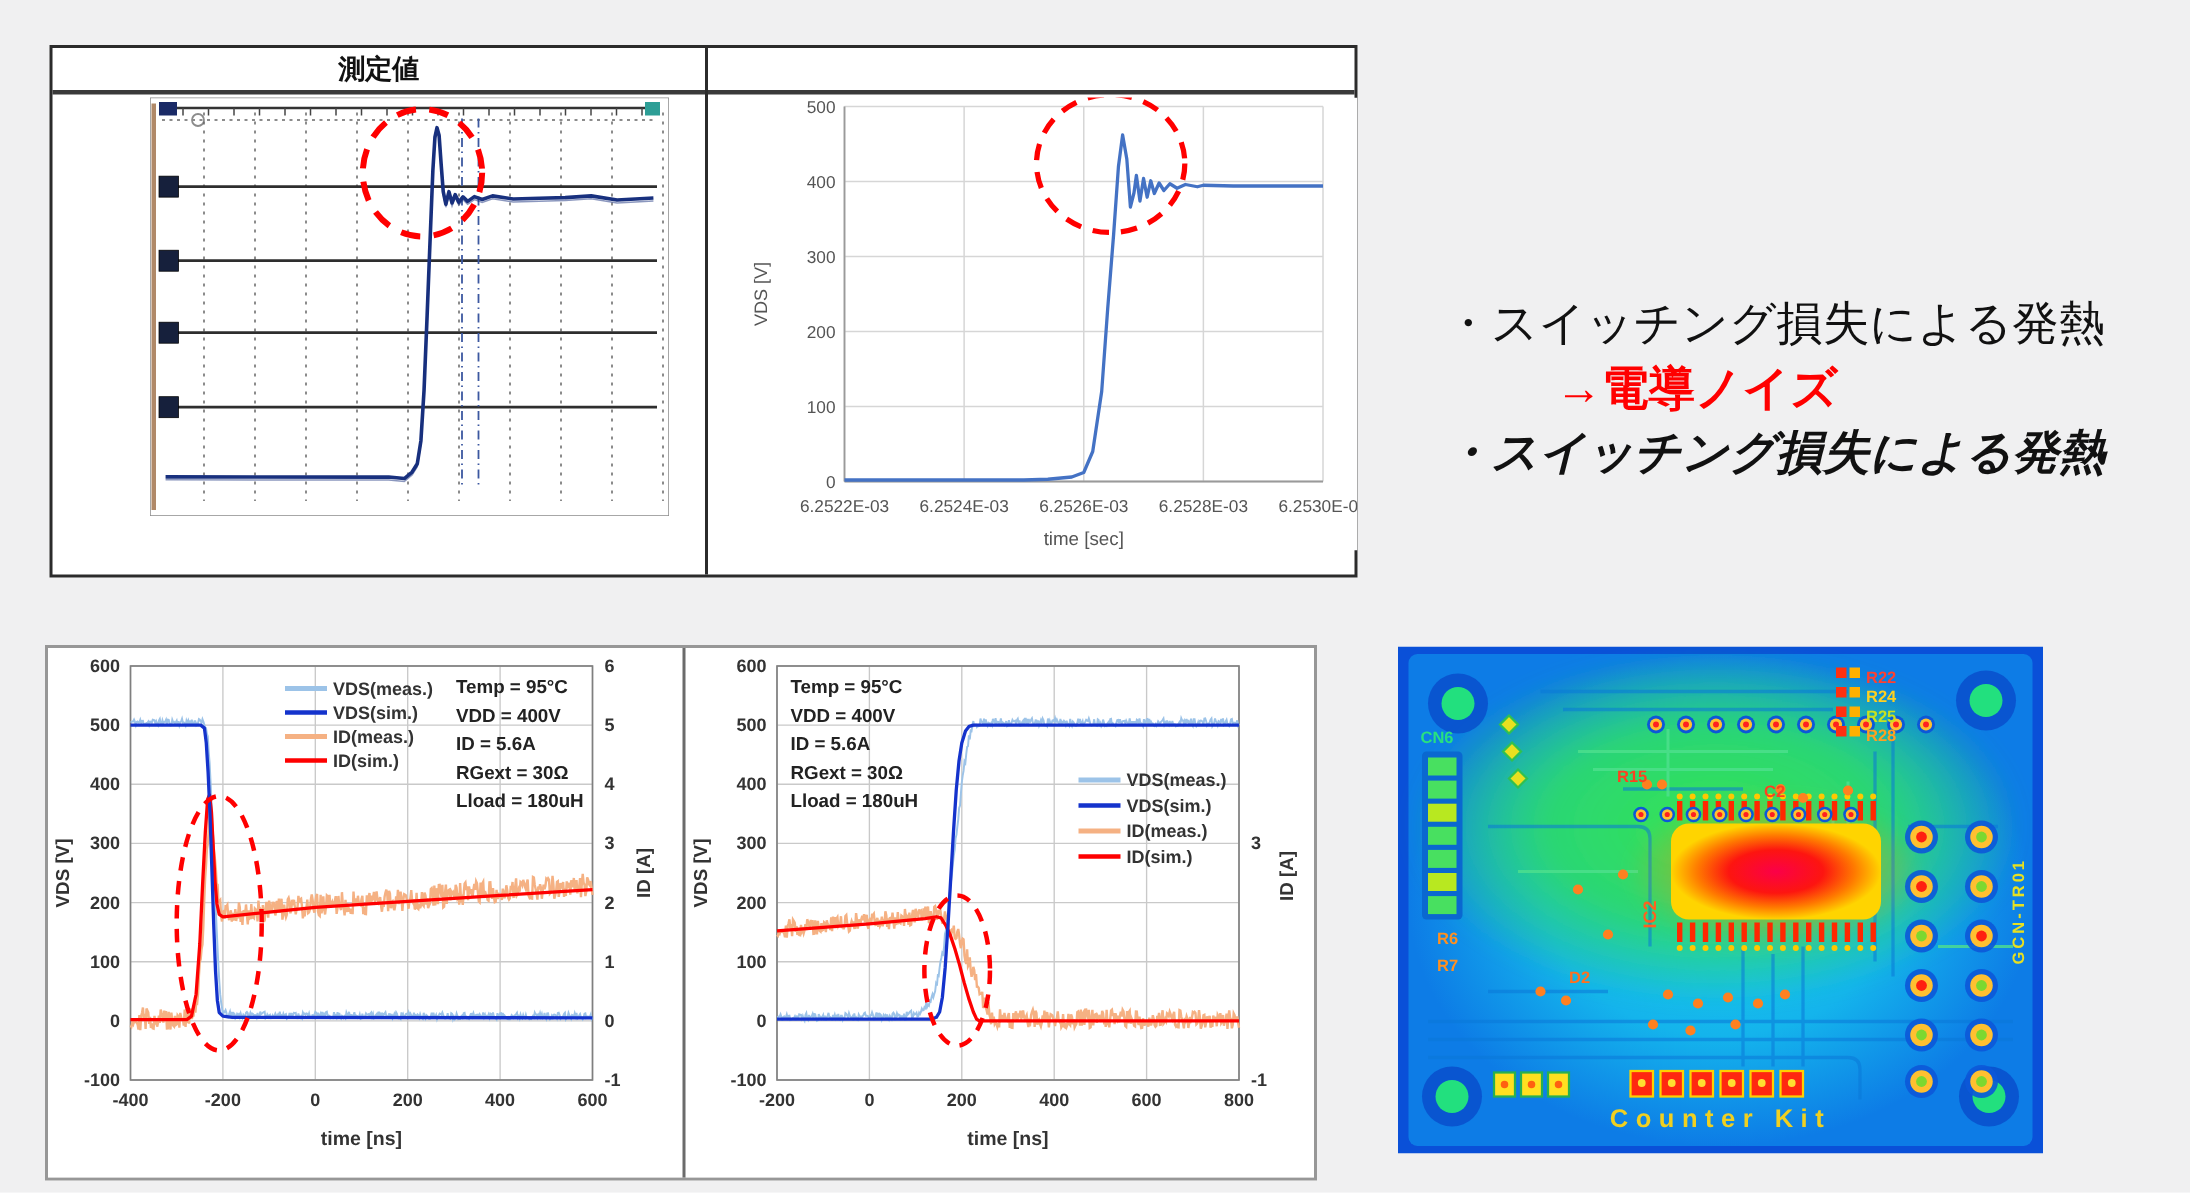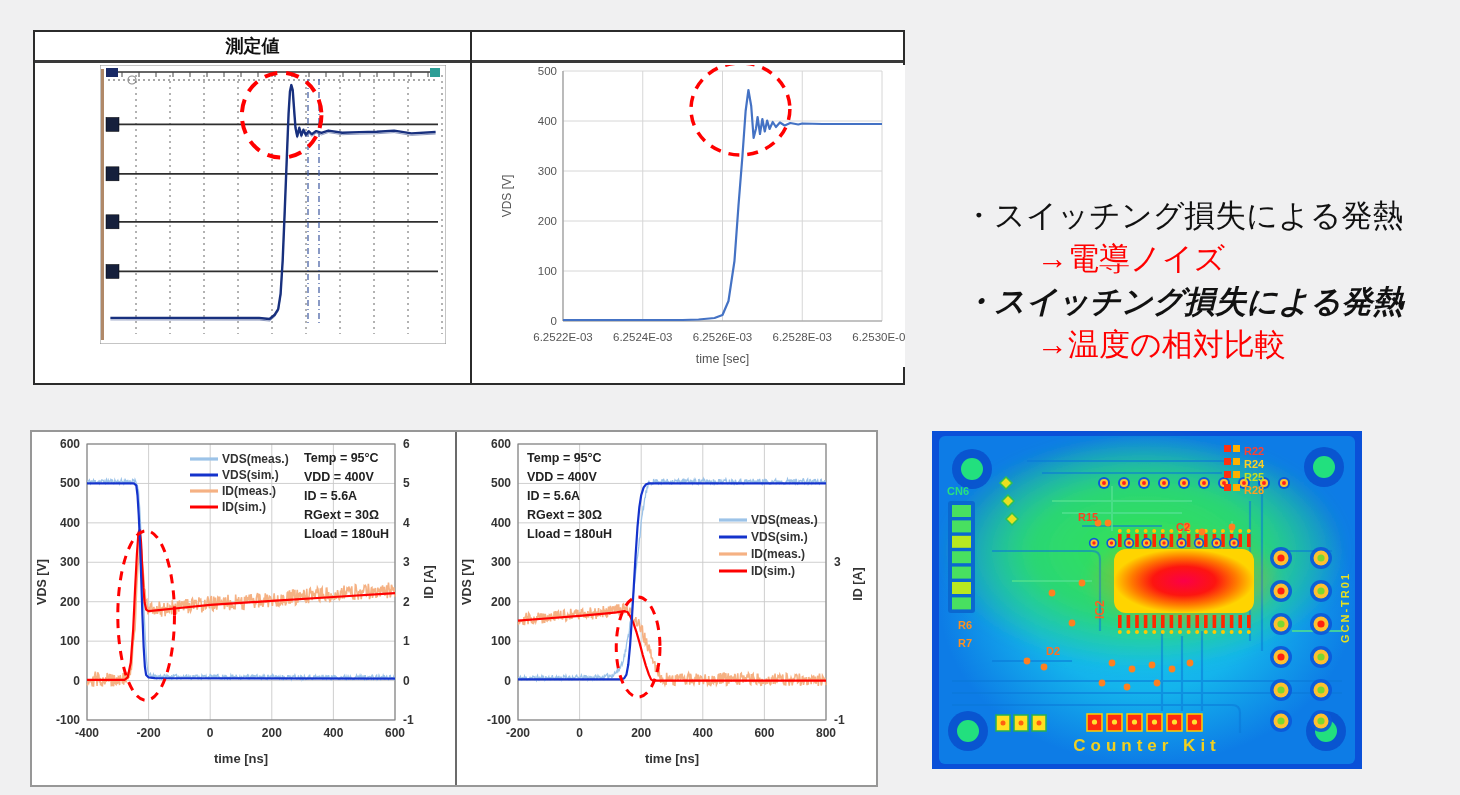--- a/index.html
+++ b/index.html
@@ -13,21 +13,21 @@
   .cmp-head .c1{width:437px;border-right:2px solid #2b2b2b;}
   .cmp-head .c2{flex:1;}
   .cmp-body{position:relative;height:320px;}
   .col-divider{position:absolute;left:435px;top:28px;bottom:0;width:2px;background:#2b2b2b;}
 
   
   .notes{position:absolute;left:963px;top:194px;width:497px;color:#111;}
   .notes .ln{font-size:31px;line-height:43px;white-space:nowrap;}
   .notes .w400{font-weight:500;}
   .notes .w700{font-weight:700;font-style:italic;}
-  .notes .sub{padding-left:74px;font-weight:400;}
+  .notes .sub{padding-left:74px;font-weight:700;}
 
   
   .wave-panel{position:absolute;left:30px;top:430px;width:848px;height:357px;background:#ffffff;border:2px solid #979797;box-sizing:border-box;}
   .wave-divider{position:absolute;left:423px;top:0;bottom:0;width:2px;background:#6b6b6b;}
 
   svg{display:block;}
   .abs{position:absolute;}
   text{font-family:"Liberation Sans","DejaVu Sans",sans-serif;}
 </style>
 </head>
@@ -123,21 +123,20 @@
           <ellipse cx="253.443750000031" cy="44" rx="49.444999999833556" ry="46" fill="none" stroke="#ff0000" stroke-width="3.5" stroke-dasharray="11 8"></ellipse>
         </svg>
     </div>
     <div class="col-divider"></div>
   </div>
 
   <div class="notes">
     <div class="ln w400">・スイッチング損失による発熱</div>
     <div class="ln sub" id="noteSub1" style="color: rgb(255, 0, 0);">→電導ノイズ</div>
     <div class="ln w700">・スイッチング損失による発熱</div>
-    <div class="ln sub" id="noteSub2" style="color: rgb(255, 0, 0);">→温度の相対比較</div>
   </div>
 
   <div class="wave-panel">
     <svg id="chartA" class="abs" style="left:0px;top:0px;" width="423" height="353">
         <rect x="0" y="0" width="423" height="353" fill="#ffffff"></rect>
         <line x1="55" y1="288" x2="363" y2="288" stroke="#c9c9c9" stroke-width="0.9"></line>
         <line x1="55" y1="248.57142857142858" x2="363" y2="248.57142857142858" stroke="#c9c9c9" stroke-width="0.9"></line>
         <line x1="55" y1="209.14285714285717" x2="363" y2="209.14285714285717" stroke="#c9c9c9" stroke-width="0.9"></line>
         <line x1="55" y1="169.71428571428572" x2="363" y2="169.71428571428572" stroke="#c9c9c9" stroke-width="0.9"></line>
         <line x1="55" y1="130.2857142857143" x2="363" y2="130.2857142857143" stroke="#c9c9c9" stroke-width="0.9"></line>

